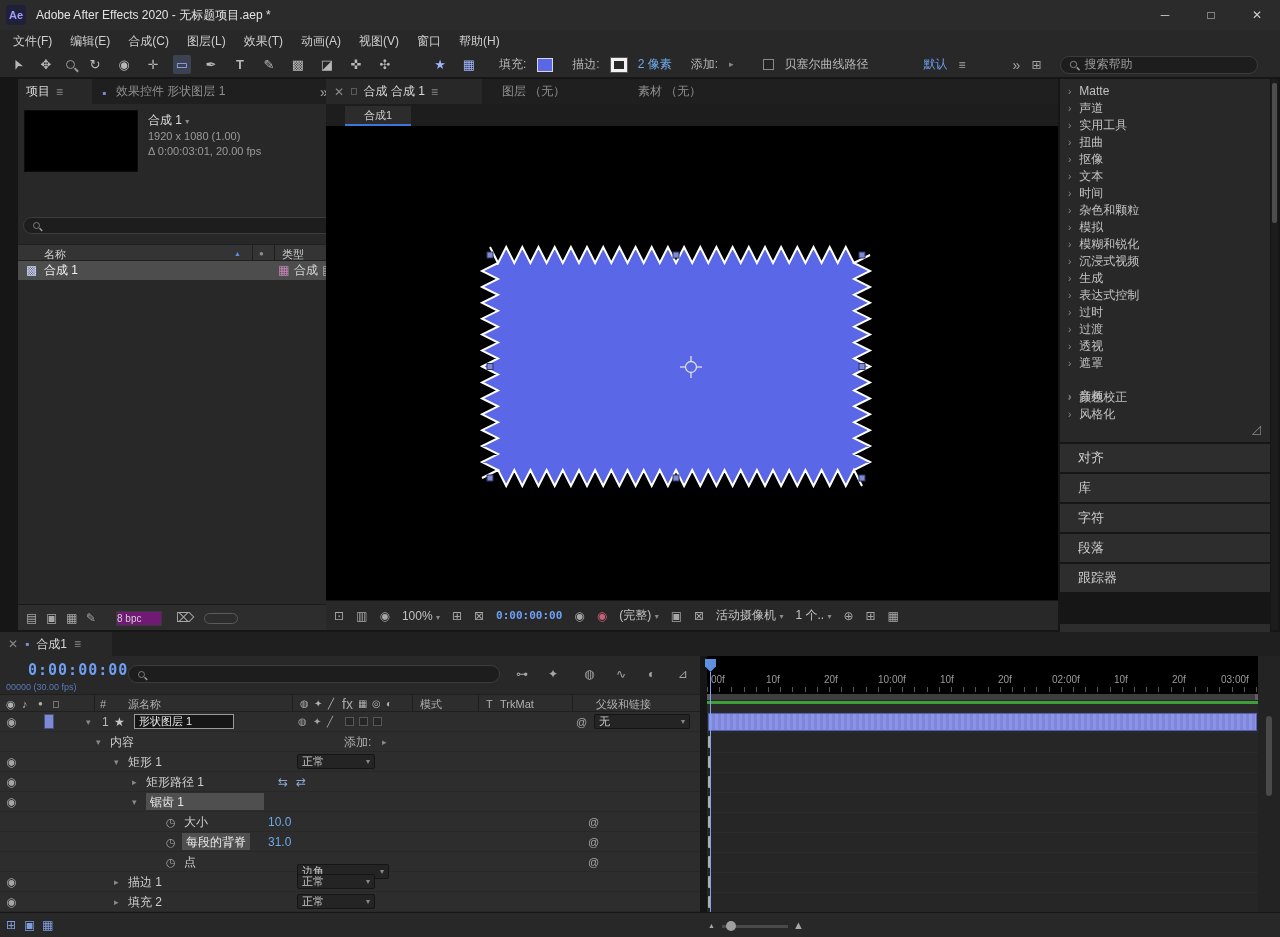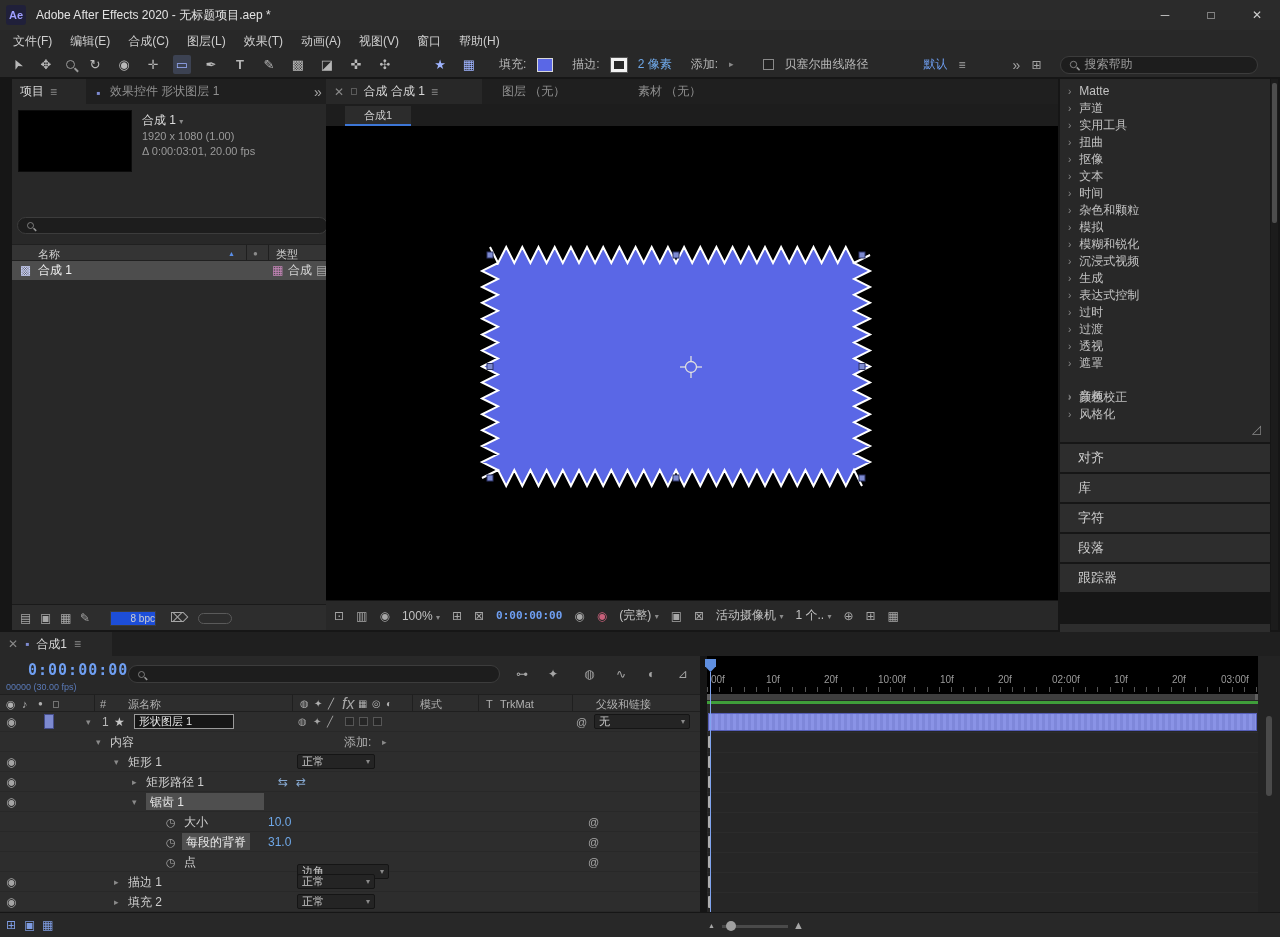--- a/index.html
+++ b/index.html
@@ -110,21 +110,21 @@
   <span class="blue" style="margin-left:44px">默认</span>
   <span class="g">≡</span>
   <span class="g" style="margin-left:36px;font-size:14px">»</span>
   <span class="g">⊞</span>
   <div class="searchbox" style="width:198px;margin-left:8px">
     <span class="mag" style="transform:scale(.8)"></span>
     <span>搜索帮助</span>
   </div>
 </div>
 
-<div class="panel" style="left:12px;top:79px;width:382px;height:551px">
+<div class="panel" style="left:18px;top:79px;width:382px;height:551px">
   <div class="tabbar">
     <div class="tab-active" style="left:0;width:74px">
       <span>项目</span>
       <span class="g dim">≡</span>
     </div>
     <span class="g" style="position:absolute;left:84px;top:8px;color:#7d8ad0">▪</span>
     <span class="tab-text" style="left:98px">效果控件 形状图层 1</span>
     <span class="g" style="position:absolute;left:302px;top:6px;font-size:14px">»</span>
   </div>
   <div class="abs" style="left:6px;top:31px;width:114px;height:62px;background:#000;border:1px solid #0c0c0c"></div>
@@ -150,21 +150,21 @@
     <span class="ri" style="left:26px;line-height:19px;color:#f0f0f0">合成 1</span>
     <span class="ri g" style="left:260px;line-height:19px;color:#c585b8">▦</span>
     <span class="ri" style="left:276px;line-height:19px;color:#d8d8d8">合成</span>
     <span class="ri g" style="left:304px;line-height:19px">▤</span>
   </div>
   <div class="abs" style="left:0;top:525px;width:321px;height:26px;background:#2d2d2d;border-top:1px solid #1a1a1a">
     <span class="ri g" style="left:8px;line-height:26px">▤</span>
     <span class="ri g" style="left:28px;line-height:26px">▣</span>
     <span class="ri g" style="left:48px;line-height:26px">▦</span>
     <span class="ri g" style="left:68px;line-height:26px">✎</span>
-    <span class="abs" style="left:98px;top:6px;width:46px;height:15px;background:#1d4ed8;border:1px solid #3a3a3a;font-size:10px;text-align:right;line-height:13px;color:#cfcfcf">8 bpc</span>
+    <span class="abs" style="left:98px;top:6px;width:46px;height:15px;background:#701a75;border:1px solid #3a3a3a;font-size:10px;text-align:left;line-height:13px;color:#cfcfcf">8 bpc</span>
     <span class="ri g" style="left:158px;line-height:26px;font-size:13px">⌦</span>
     <span class="abs" style="left:186px;top:8px;width:34px;height:11px;border:1px solid #5a5a5a;border-radius:6px"></span>
   </div>
 </div>
 
 <div class="panel" style="left:326px;top:79px;width:732px;height:551px">
   <div class="tabbar">
     <div class="tab-active" style="left:0;width:156px">
       <span class="g dim">✕</span>
       <span class="g dim" style="font-size:9px">◻</span>
@@ -292,21 +292,21 @@
   <div class="abs" style="left:0;top:62px;width:700px;height:18px;background:#2d2d2d;border-top:1px solid #1f1f1f;border-bottom:1px solid #1f1f1f">
     <span class="hi g" style="left:6px">◉</span>
     <span class="hi g" style="left:22px">♪</span>
     <span class="hi g" style="left:38px;font-size:8px">●</span>
     <span class="hi g" style="left:52px;font-size:9px">◻</span>
     <span class="hi" style="left:100px">#</span>
     <span class="hi" style="left:128px">源名称</span>
     <span class="hi g" style="left:300px;font-size:10px">◍</span>
     <span class="hi g" style="left:314px;font-size:10px">✦</span>
     <span class="hi g" style="left:328px;font-size:10px">╱</span>
-    <span class="hi" style="left:342px;font-style:italic;font-size:16px;color:#a6a6a6">fx</span>
+    <span class="hi" style="left:342px;font-size:14px;color:#a6a6a6">fx</span>
     <span class="hi g" style="left:358px;font-size:10px">▦</span>
     <span class="hi g" style="left:372px;font-size:10px">◎</span>
     <span class="hi g" style="left:386px;font-size:10px">◐</span>
     <span class="hi" style="left:420px">模式</span>
     <span class="hi" style="left:486px">T</span>
     <span class="hi" style="left:500px">TrkMat</span>
     <span class="hi" style="left:596px">父级和链接</span>
     <span class="sep" style="left:94px"></span>
       <span class="sep" style="left:292px"></span>
     <span class="sep" style="left:412px"></span>

